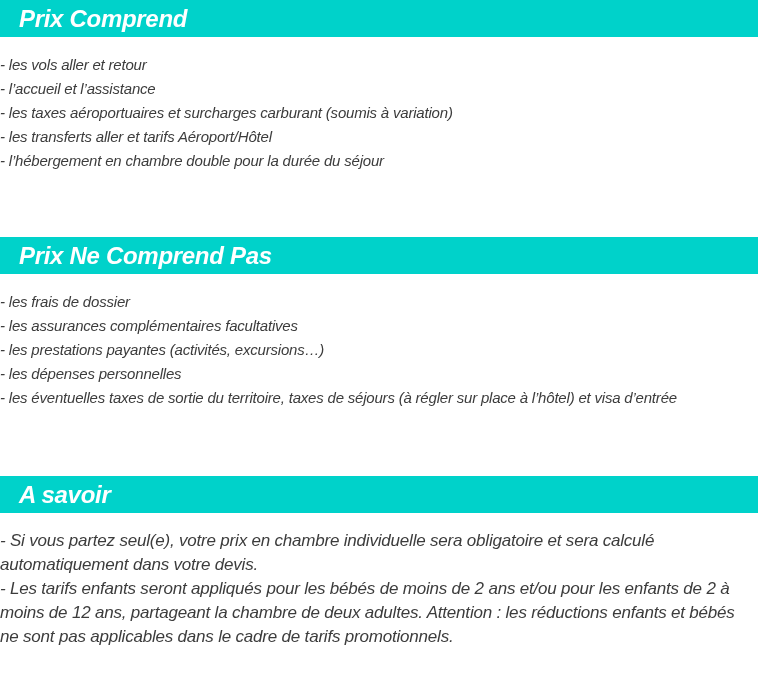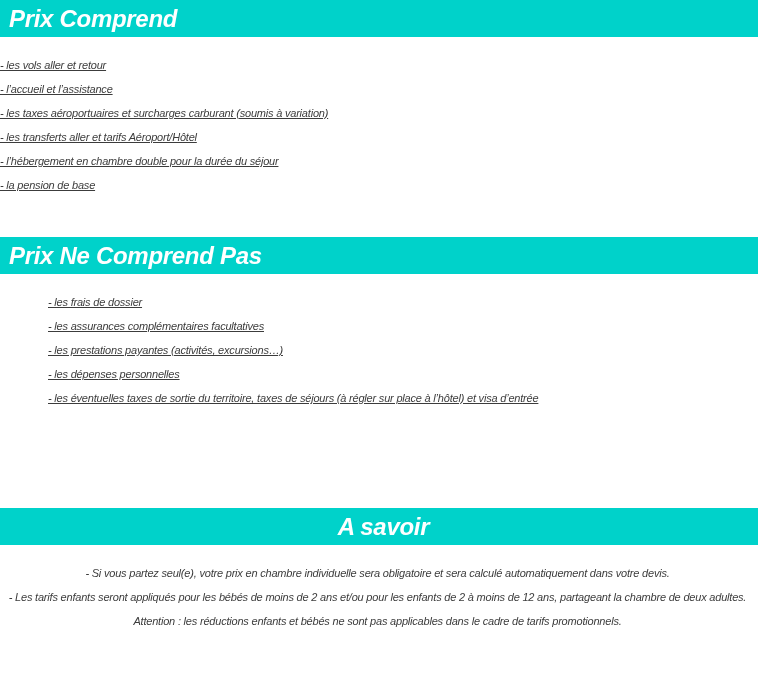--- a/index.html
+++ b/index.html
@@ -21,72 +21,70 @@
       width: 758px;
     }
     .section-header {
       height: 37px;
       background: #00d2ca;
       color: #ffffff;
       font-style: italic;
       font-weight: bold;
       font-size: 24px;
       line-height: 37px;
-      padding-left: 9px;
+      padding-left: 19px;
       box-sizing: border-box;
       letter-spacing: -0.3px;
     }
     .items {
       margin: 0;
       padding: 0;
       list-style: none;
     }
     .item {
       font-style: italic;
-      font-size: 11px;
+      font-size: 15px;
       line-height: 24px;
       color: #3c3c3c;
       letter-spacing: -0.2px;
       white-space: nowrap;
-      text-decoration: underline;
     }
     .para {
       font-style: italic;
-      font-size: 11px;
+      font-size: 17px;
       line-height: 24px;
       color: #3c3c3c;
       letter-spacing: -0.2px;
       width: 755px;
     }
   </style>
 </head>
 <body>
 
 <div class="section" style="top:0;">
   <div class="section-header">Prix Comprend</div>
   <ul class="items" style="margin-top:16px;">
     <li class="item">- les vols aller et retour</li>
     <li class="item">- l’accueil et l’assistance</li>
     <li class="item">- les taxes aéroportuaires et surcharges carburant (soumis à variation)</li>
     <li class="item">- les transferts aller et tarifs Aéroport/Hôtel</li>
     <li class="item">- l’hébergement en chambre double pour la durée du séjour</li>
-    <li class="item">- la pension de base</li>
   </ul>
 </div>
 
 <div class="section" style="top:237px;">
   <div class="section-header">Prix Ne Comprend Pas</div>
-  <ul class="items" style="margin-top:16px;padding-left:48px;">
+  <ul class="items" style="margin-top:16px;">
     <li class="item">- les frais de dossier</li>
     <li class="item">- les assurances complémentaires facultatives</li>
     <li class="item">- les prestations payantes (activités, excursions…)</li>
     <li class="item">- les dépenses personnelles</li>
     <li class="item">- les éventuelles taxes de sortie du territoire, taxes de séjours (à régler sur place à l’hôtel) et visa d’entrée</li>
   </ul>
 </div>
 
-<div class="section" style="top:508px;text-align:center;">
+<div class="section" style="top:476px;">
   <div class="section-header">A savoir</div>
   <div style="margin-top:16px;">
     <div class="para">- Si vous partez seul(e), votre prix en chambre individuelle sera obligatoire et sera calculé automatiquement dans votre devis.</div>
     <div class="para">- Les tarifs enfants seront appliqués pour les bébés de moins de 2 ans et/ou pour les enfants de 2 à moins de 12 ans, partageant la chambre de deux adultes. Attention : les réductions enfants et bébés ne sont pas applicables dans le cadre de tarifs promotionnels.</div>
   </div>
 </div>
 
 </body></html>

